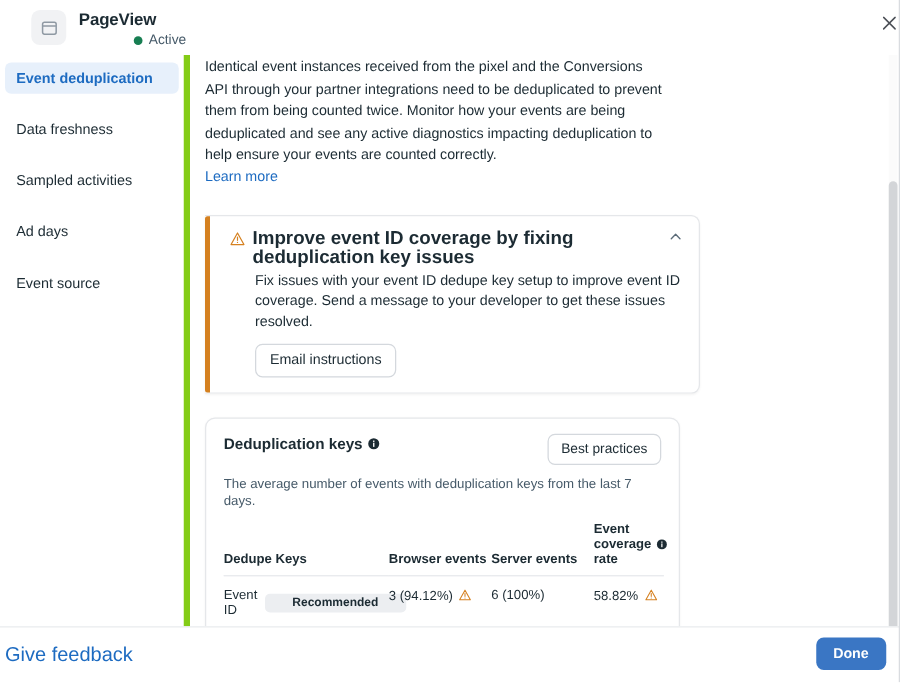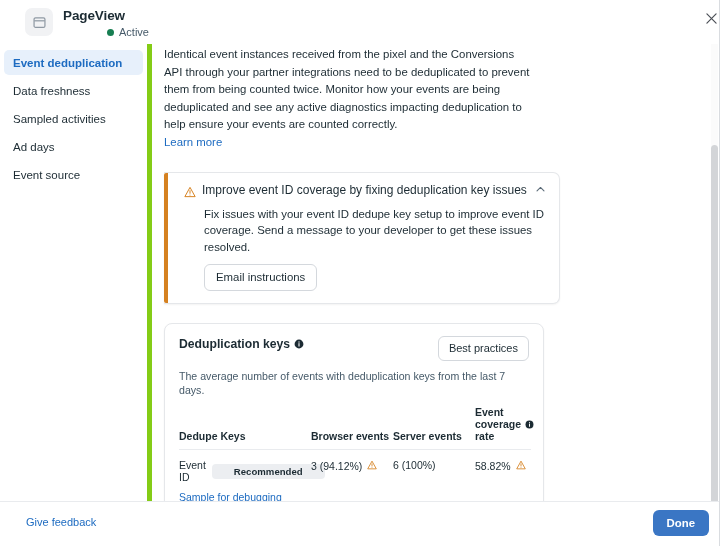--- a/index.html
+++ b/index.html
@@ -88,21 +88,21 @@
     margin: 0 4px 0 4px;
     padding: 0 9px;
     display: flex;
     align-items: center;
     border-radius: 5px;
     font-size: 11.5px;
     color: #1c2b33;
     cursor: pointer;
     white-space: nowrap;
   }
-  .side-item + .side-item { margin-top: 3px; }
+  .side-item + .side-item { margin-top: 16px; }
   .side-item.sel {
     background: #e7f0fb;
     color: #1d6bc1;
     font-weight: bold;
   }
 
   
   .content {
     position: absolute;
     left: 152px; top: 44px;
@@ -152,22 +152,22 @@
     width: 4px;
     background: #d58120;
     border-radius: 2px 0 0 2px;
   }
   .alert-head {
     display: flex;
     align-items: flex-start;
   }
   .warn-tri { flex: none; margin-right: 6px; margin-top: 1px; }
   .alert-title {
-    font-size: 12px;
-    font-weight: normal;
+    font-size: 15px;
+    font-weight: bold;
     color: #1c2b33;
     flex: 1;
     line-height: 15px;
   }
   .chev {
     flex: none;
     width: 14px; height: 14px;
     color: #5b6b78;
     cursor: pointer;
     display: flex; align-items: center; justify-content: center;
@@ -287,22 +287,22 @@
   
   .footer {
     position: absolute;
     left: 0; bottom: 0;
     width: 720px; height: 44px;
     background: #ffffff;
     border-top: 1px solid #e9ebee;
   }
   .give-feedback {
     position: absolute;
-    left: 26px; top: 14px;
-    font-size: 11px;
+    left: 4px; top: 14px;
+    font-size: 16px;
     color: #1d6bc1;
     cursor: pointer;
   }
   .btn-done {
     position: absolute;
     right: 11px; top: 8px;
     padding: 0 14px;
     height: 26px;
     line-height: 26px;
     background: #3a76c4;

